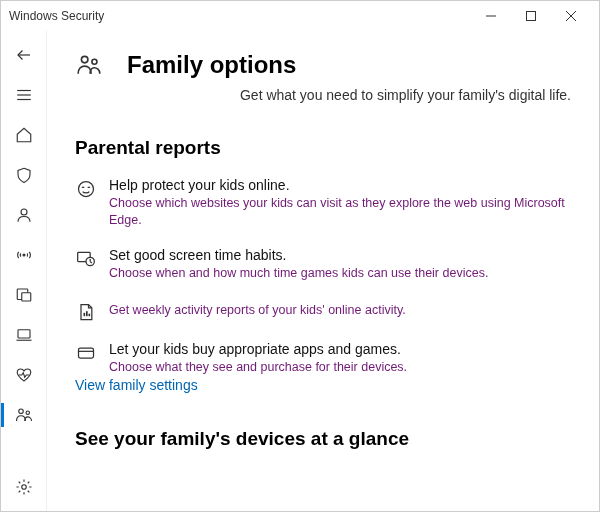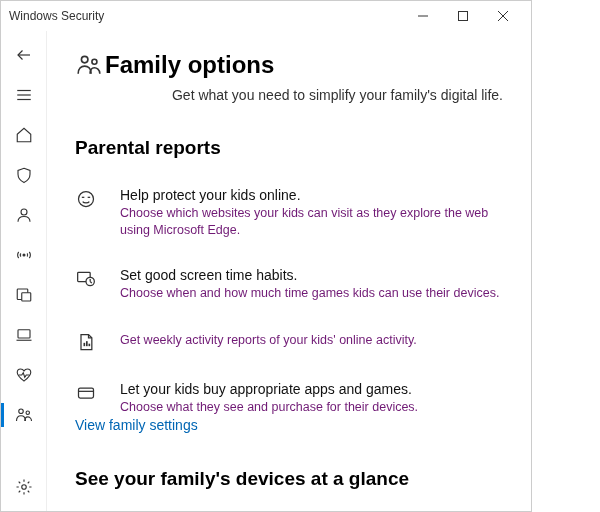--- a/index.html
+++ b/index.html
@@ -1,32 +1,32 @@
 <!DOCTYPE html>
 <html><head>
 <meta charset="utf-8">
 <style>
   * { box-sizing: border-box; margin: 0; padding: 0; }
   html, body { width: 600px; height: 512px; overflow: hidden; font-family: "Segoe UI", Arial, sans-serif; background: #fff; color: #000; }
-  .window { width: 532px; height: 512px; display: flex; flex-direction: column; border: 1px solid #ccc; }
+  .window { width: 600px; height: 512px; display: flex; flex-direction: column; border: 1px solid #ccc; }
   .titlebar { height: 30px; display: flex; align-items: center; padding: 0 8px; font-size: 12px; color: #333; }
   .titlebar .title { flex: 1; }
   .titlebar .winbtn { width: 40px; height: 30px; display: flex; align-items: center; justify-content: center; color: #333; cursor: pointer; }
   .body { flex: 1; display: flex; overflow: hidden; }
   .sidebar { width: 46px; display: flex; flex-direction: column; align-items: center; padding: 4px 0; background: #fff; border-right: 1px solid #eee; }
   .sidebar .icon { width: 46px; height: 40px; display: flex; align-items: center; justify-content: center; color: #333; cursor: pointer; position: relative; }
   .sidebar .icon.selected::before { content: ""; position: absolute; left: 0; top: 8px; bottom: 8px; width: 3px; background: #0078d4; }
   .sidebar .spacer { flex: 1; }
   .content { flex: 1; overflow-y: auto; padding: 12px 28px 20px 28px; }
-  .heading-row { display: flex; align-items: center; gap: 2px; margin-top: 8px; }
+  .heading-row { display: flex; align-items: center; gap: 24px; margin-top: 8px; }
   .heading-row .hicon { width: 28px; height: 28px; display: flex; align-items: center; justify-content: center; }
   .heading-row h1 { font-size: 24px; font-weight: 600; }
   .subtitle { margin-top: 8px; font-size: 14px; color: #333; text-align: right; }
   .section-title { margin-top: 34px; font-size: 19px; font-weight: 600; }
-  .item { display: flex; gap: 23px; margin-top: 28px; }
+  .item { display: flex; gap: 12px; margin-top: 18px; }
   .item .iicon { width: 22px; height: 22px; flex-shrink: 0; display: flex; align-items: center; justify-content: center; margin-top: 1px; }
   .item .texts { flex: 1; }
   .item .ititle { font-size: 14px; color: #111; }
   .item .idesc { font-size: 12.5px; color: #701a75; margin-top: 2px; line-height: 1.35; }
   .link { display: inline-block; font-size: 14px; color: #0066b4; cursor: pointer; }
   .section-title2 { margin-top: 34px; font-size: 19px; font-weight: 600; }
   svg { display: block; }
 </style>
 </head>
 <body>

